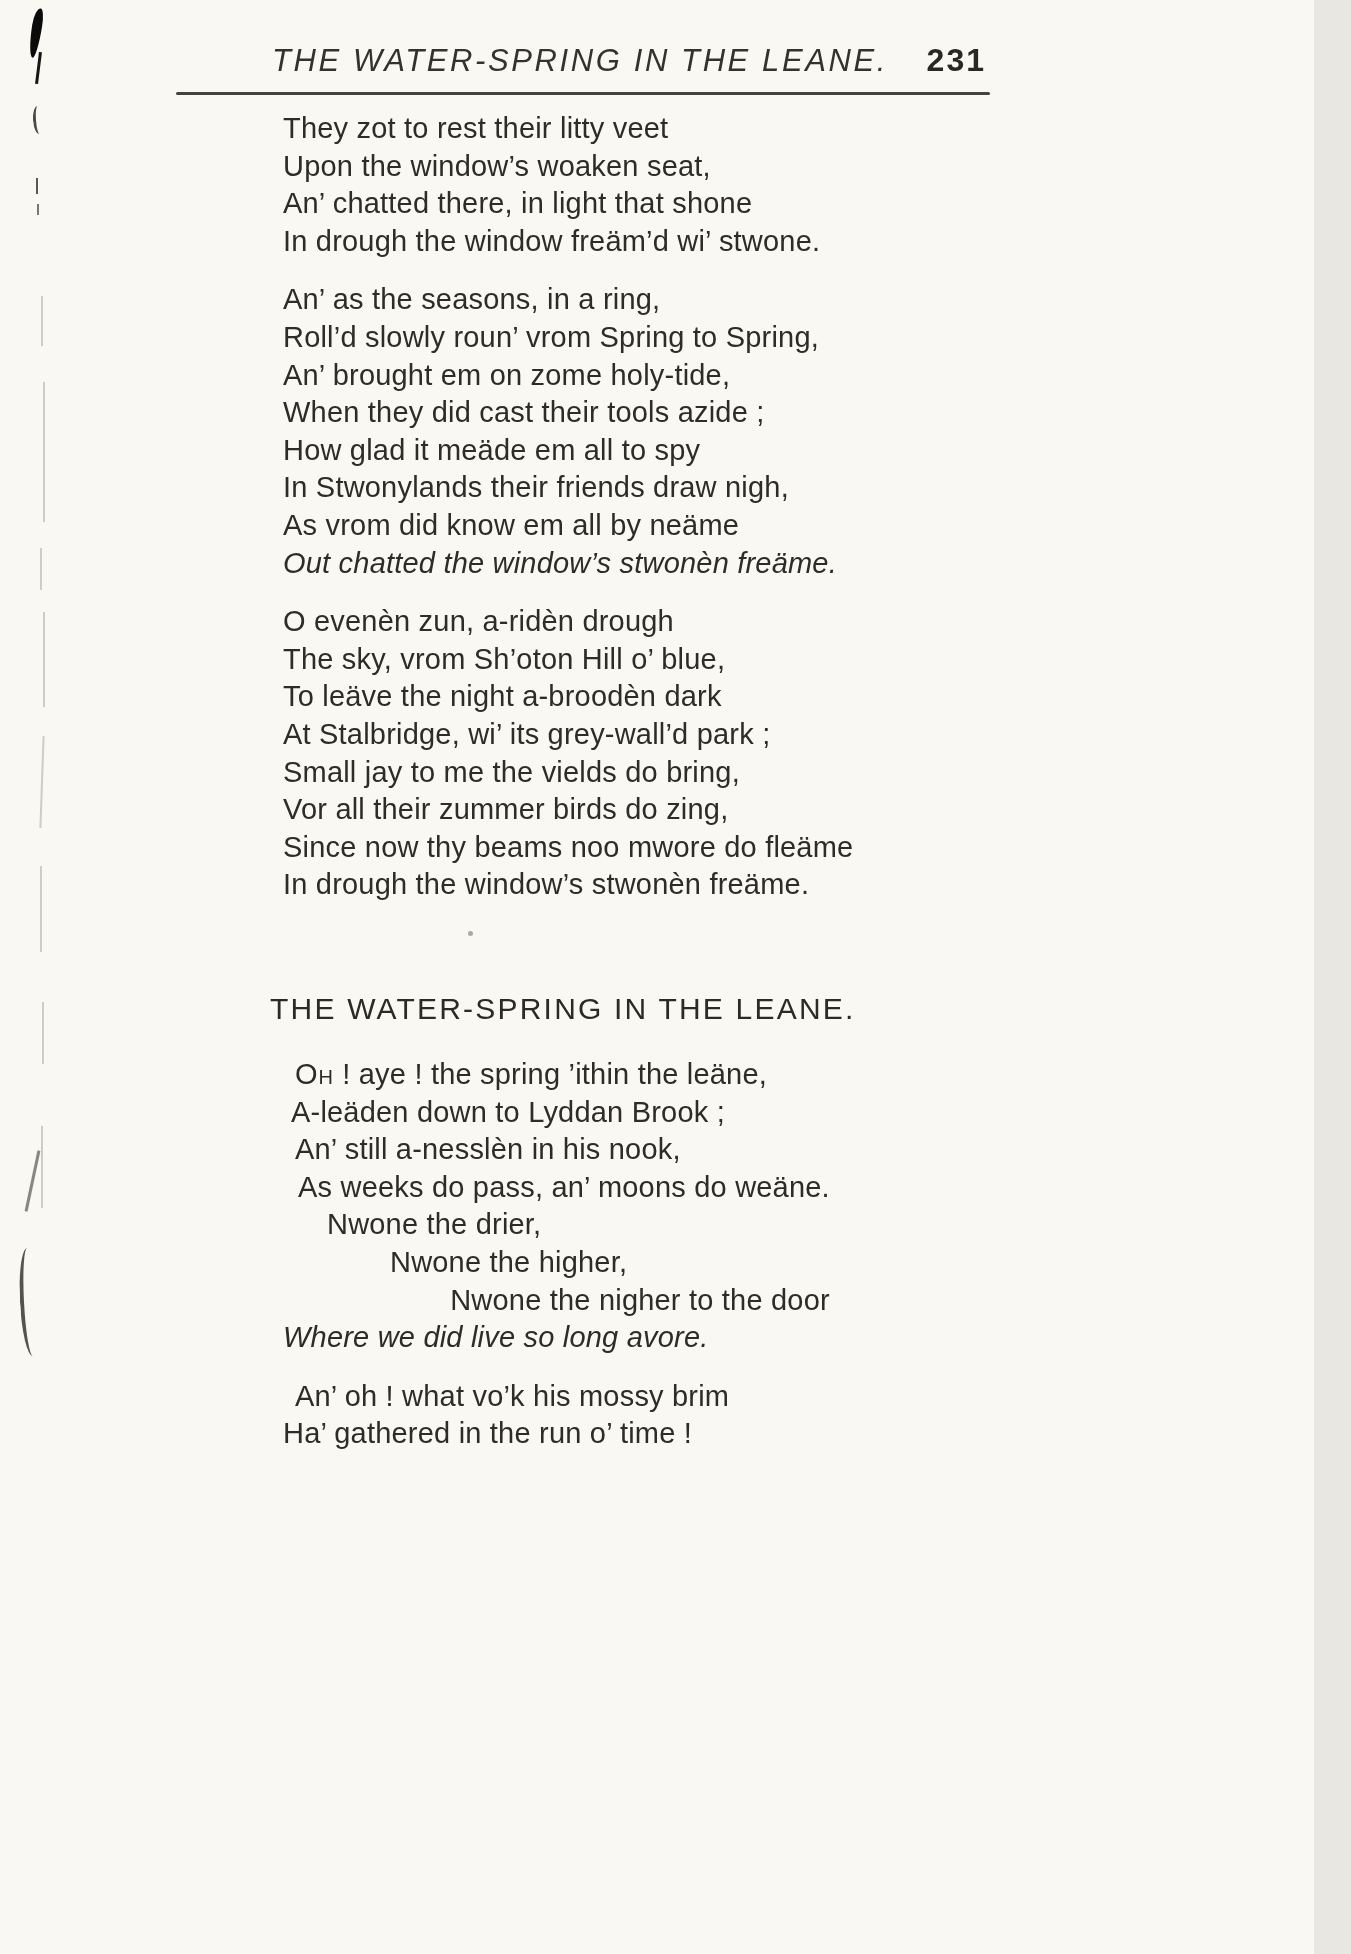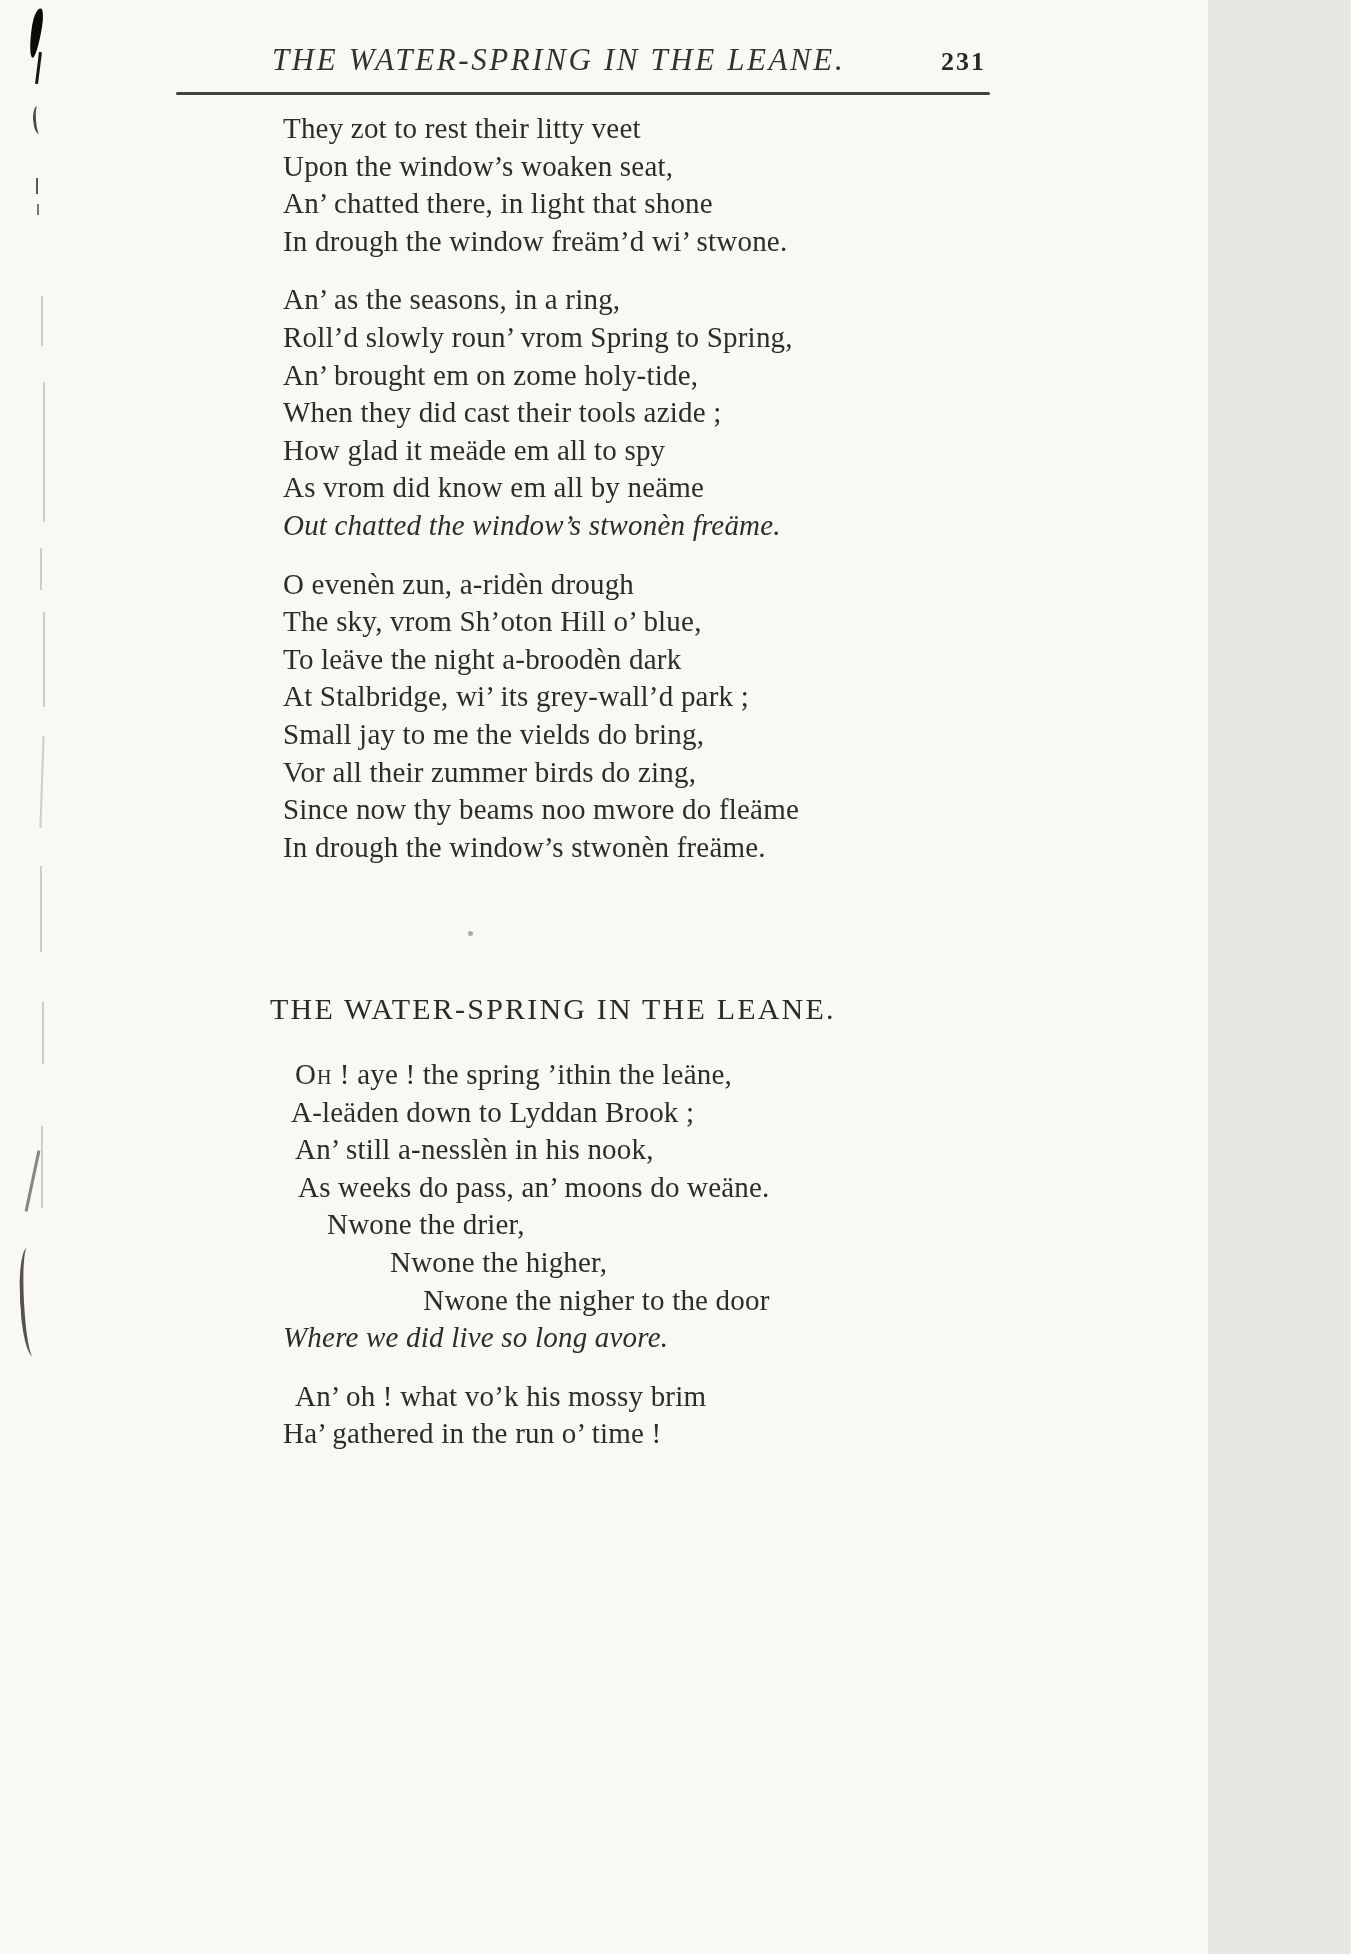--- a/index.html
+++ b/index.html
@@ -1,34 +1,34 @@
 <!DOCTYPE html>
 <html><head>
 <meta charset="utf-8">
 <style>
   * { margin:0; padding:0; box-sizing:border-box; }
   html,body { background:#e9e7e1; }
   .page {
     position:relative;
-    width:1208px; height:1954px;
+    width:1314px; height:1954px;
     background:#f9f8f3;
-    font-family:Liberation Serif, serif;
+    font-family:Liberation Sans, sans-serif;
     color:#2e2c27;
     overflow:hidden;
   }
   
   .running-head {
     position:absolute; left:272px; top:42px; width:714px;
     display:flex; justify-content:space-between; align-items:baseline;
   }
   .running-title {
     font-style:italic; font-size:31px; letter-spacing:2.6px; color:#34322d;
     white-space:nowrap;
   }
-  .page-number { font-size:26px; font-weight:bold; letter-spacing:2px; color:#2a2823; }
+  .page-number { font-size:32px; font-weight:bold; letter-spacing:2px; color:#2a2823; }
   .head-rule {
     position:absolute; left:176px; top:92px; width:814px; height:3px;
     background:#45433d; border-radius:2px;
   }
   
   .poem { position:absolute; font-size:29px; line-height:37.6px; letter-spacing:0.2px; }
   #poem1 { left:267px; top:110px;margin-left:16px; }
   #poem2 { left:283px; top:1056px; }
   .stanza { margin-bottom:21px; }
   .line { white-space:nowrap; }
@@ -98,20 +98,21 @@
         <div class="line">Upon the window’s woaken seat,</div>
         <div class="line">An’ chatted there, in light that shone</div>
         <div class="line">In drough the window freäm’d wi’ stwone.</div>
       </div>
       <div class="stanza">
         <div class="line">An’ as the seasons, in a ring,</div>
         <div class="line">Roll’d slowly roun’ vrom Spring to Spring,</div>
         <div class="line">An’ brought em on zome holy-tide,</div>
         <div class="line">When they did cast their tools azide ;</div>
         <div class="line">How glad it meäde em all to spy</div>
+        <div class="line">In Stwonylands their friends draw nigh,</div>
         <div class="line">As vrom did know em all by neäme</div>
         <div class="line italic">Out chatted the window’s stwonèn freäme.</div>
       </div>
       <div class="stanza">
         <div class="line">O evenèn zun, a-ridèn drough</div>
         <div class="line">The sky, vrom Sh’oton Hill o’ blue,</div>
         <div class="line">To leäve the night a-broodèn dark</div>
         <div class="line">At Stalbridge, wi’ its grey-wall’d park ;</div>
         <div class="line">Small jay to me the vields do bring,</div>
         <div class="line">Vor all their zummer birds do zing,</div>

